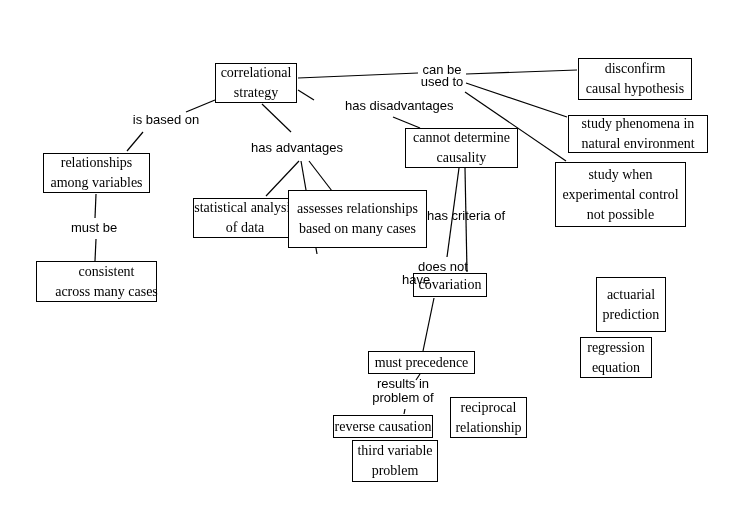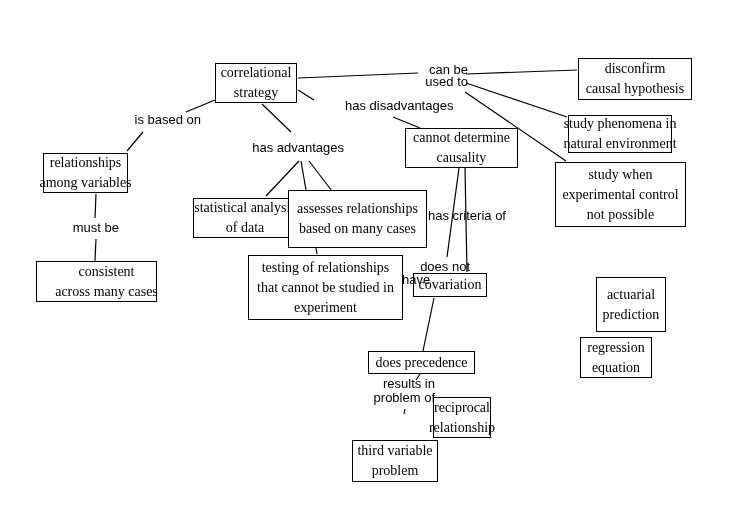--- a/index.html
+++ b/index.html
@@ -10,39 +10,39 @@
   #edges{position:absolute;left:0;top:0;z-index:1;}
   .node{
     position:absolute;z-index:2;background:#ffffff;border:1px solid #000;
     display:flex;align-items:center;justify-content:center;text-align:center;
     font-family:"Liberation Serif", serif;font-size:14px;line-height:20px;color:#000;
     white-space:pre;box-sizing:border-box;
   }
   .elabel{
     position:absolute;z-index:3;background:transparent;color:#000;
     font-family:"Liberation Sans", sans-serif;font-size:13px;line-height:13px;
-    text-align:right;white-space:pre;
+    text-align:center;white-space:pre;
   }
   
   .n-correlational{left:215px;top:63px;width:82px;height:40px;}
   .n-disconfirm{left:578px;top:58px;width:114px;height:42px;}
-  .n-phenomena{left:568px;top:115px;width:104px;height:38px;}
+  .n-phenomena{left:568px;top:115px;width:140px;height:38px;}
   .n-studywhen{left:555px;top:162px;width:131px;height:65px;}
   .n-cannot{left:405px;top:128px;width:113px;height:40px;}
-  .n-relationships{left:43px;top:153px;width:85px;height:40px;}
+  .n-relationships{left:43px;top:153px;width:107px;height:40px;}
   .n-consistent{left:36px;top:261px;width:121px;height:41px;padding-left:20px;}
   .n-statistical{left:193px;top:198px;width:104px;height:40px;}
   .n-assesses{left:288px;top:190px;width:139px;height:58px;}
   .n-testing{left:248px;top:255px;width:155px;height:65px;}
   .n-covariation{left:413px;top:273px;width:74px;height:24px;}
   .n-actuarial{left:596px;top:277px;width:70px;height:55px;}
   .n-regression{left:580px;top:337px;width:72px;height:41px;}
   .n-timeprec{left:368px;top:351px;width:107px;height:23px;}
   .n-reverse{left:333px;top:415px;width:100px;height:23px;}
-  .n-reciprocal{left:433px;top:397px;width:58px;height:41px;}
+  .n-reciprocal{left:450px;top:397px;width:77px;height:41px;}
   .n-thirdvar{left:352px;top:440px;width:86px;height:42px;}
   
   .l-isbasedon{left:131px;top:113px;width:70px;}
   .l-hasdisadv{left:309px;top:99px;width:106px;margin-left:36px;}
   .l-canbeusedto{left:416px;top:64px;width:52px;line-height:12px;}
   .l-hasadv{left:250px;top:141px;width:94px;}
   .l-mustbe{left:69px;top:221px;width:50px;}
   .l-hascriteria{left:426px;top:209px;width:80px;}
   .l-doesnot{left:416px;top:260px;width:54px;}
   .l-have{left:402px;top:273px;width:28px;}
@@ -89,29 +89,27 @@
   <div class="node n-cannot">cannot determine
 causality</div>
   <div class="node n-relationships">relationships
 among variables</div>
   <div class="node n-consistent">consistent
 across many cases</div>
   <div class="node n-statistical">statistical analysis
 of data</div>
   <div class="node n-assesses">assesses relationships
 based on many cases</div>
-  <div class="node n-testing">testing of relationships
-that cannot be studied in
-experiment</div>
   <div class="node n-covariation">covariation</div>
   <div class="node n-actuarial">actuarial
 prediction</div>
   <div class="node n-regression">regression
 equation</div>
-  <div class="node n-timeprec">does precedence</div>
+  <div class="node n-timeprec">must precedence</div>
+  <div class="node n-reverse">reverse causation</div>
   <div class="node n-reciprocal">reciprocal
 relationship</div>
   <div class="node n-thirdvar">third variable
 problem</div>
 
   <span class="elabel l-isbasedon">is based on</span>
   <span class="elabel l-hasdisadv">has disadvantages</span>
   <span class="elabel l-canbeusedto">can be
 used to</span>
   <span class="elabel l-hasadv">has advantages</span>

